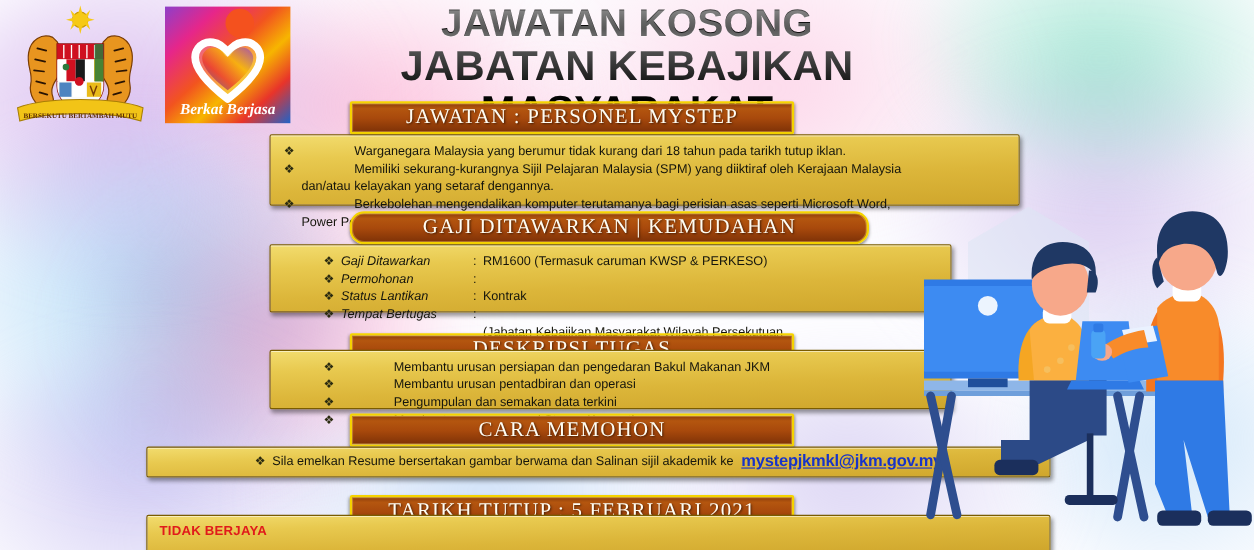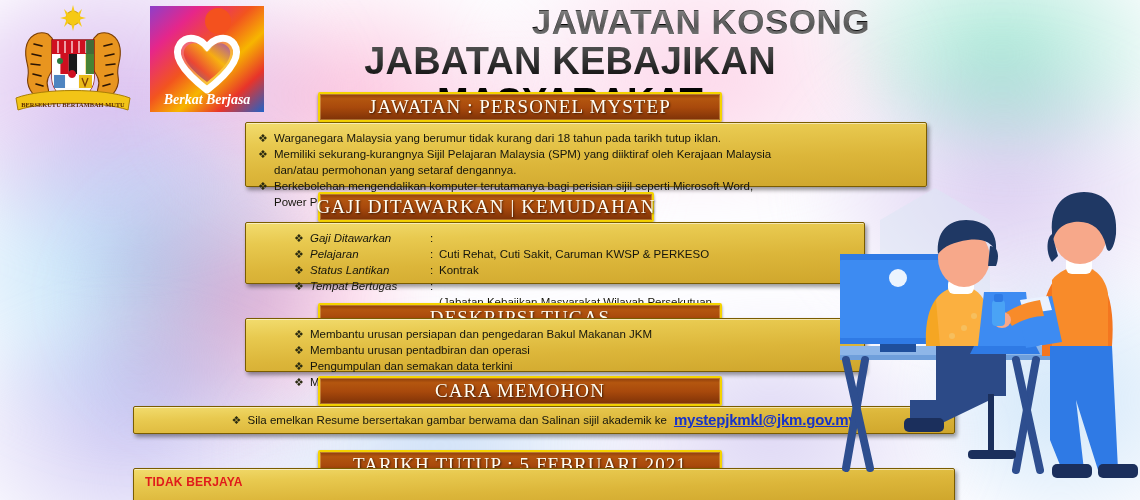--- a/index.html
+++ b/index.html
@@ -68,21 +68,20 @@
     font-family: "Liberation Sans", sans-serif;
     font-weight: bold;
     font-size: 35px;
     letter-spacing: .5px;
     line-height: 1.02;
     background: linear-gradient(180deg,#5a5a5a 0%,#161616 42%,#000 62%,#3c3c3c 100%);
     -webkit-background-clip: text;
     background-clip: text;
     color: transparent;
     text-shadow: 0 1px 0 rgba(255,255,255,.35);
-    text-align: right;
   }
   .title-sub {
     font-family: "Liberation Sans", sans-serif;
     font-weight: bold;
     font-size: 38px;
     letter-spacing: .2px;
     line-height: 1.08;
     margin-top: 1px;
     background: linear-gradient(180deg,#5a5a5a 0%,#161616 42%,#000 62%,#3c3c3c 100%);
     -webkit-background-clip: text;
@@ -131,21 +130,21 @@
 
   .li { display: flex; align-items: flex-start; line-height: 16px; }
   .bullet {
     width: 16px;
     flex: 0 0 16px;
     color: #2b2b10;
     font-size: 11px;
     line-height: 16px;
     text-align: left;
   }
-  .li-body { flex: 1 1 auto; }
+  .li-body { flex: 1 1 auto; margin-left: 48px; }
   .cont { padding-left: 16px; }
 
   
   .kv { display: flex; align-items: flex-start; line-height: 16px; }
   .kv-key { width: 120px; flex: 0 0 120px; font-style: italic; }
   .kv-sep { width: 9px; flex: 0 0 9px; }
   .kv-val { flex: 1 1 auto; }
   .kv-note { padding-left: 145px; }
 
   
@@ -295,45 +294,45 @@
 <div class="panel" style="left:245px; top:122px; width:682px; height:65px;">
   <div class="ptext">
     <div class="li">
       <span class="bullet">❖</span>
       <span class="li-body">Warganegara Malaysia yang berumur tidak kurang dari 18 tahun pada tarikh tutup iklan.</span>
     </div>
     <div class="li">
       <span class="bullet">❖</span>
       <span class="li-body">Memiliki sekurang-kurangnya Sijil Pelajaran Malaysia (SPM) yang diiktiraf oleh Kerajaan Malaysia</span>
     </div>
-    <div class="cont">dan/atau permohonan yang setaraf dengannya.</div>
-    <div class="li">
-      <span class="bullet">❖</span>
-      <span class="li-body">Berkebolehan mengendalikan komputer terutamanya bagi perisian sijil seperti Microsoft Word,</span>
+    <div class="cont">dan/atau kelayakan yang setaraf dengannya.</div>
+    <div class="li">
+      <span class="bullet">❖</span>
+      <span class="li-body">Berkebolehan mengendalikan komputer terutamanya bagi perisian asas seperti Microsoft Word,</span>
     </div>
     <div class="cont">Power Point dan Excell</div>
   </div>
 </div>
 
-<div class="banner" style="left:318px; top:192px; width:336px;">
+<div class="banner" style="left:318px; top:192px; width:472px;border-radius:13px;">
   <span class="banner-text">GAJI DITAWARKAN | KEMUDAHAN</span>
 </div>
 
 <div class="panel" style="left:245px; top:222px; width:620px; height:62px; padding-left:48px;">
   <div class="ptext">
     <div class="kv">
       <span class="bullet">❖</span>
       <span class="kv-key">Gaji Ditawarkan</span>
       <span class="kv-sep">:</span>
+      <span class="kv-val">RM1600 (Termasuk caruman KWSP &amp; PERKESO)</span>
     </div>
     <div class="kv">
       <span class="bullet">❖</span>
-      <span class="kv-key">Pelajaran</span>
+      <span class="kv-key">Permohonan</span>
       <span class="kv-sep">:</span>
-      <span class="kv-val">Cuti Rehat, Cuti Sakit, Caruman KWSP &amp; PERKESO</span>
     </div>
     <div class="kv">
       <span class="bullet">❖</span>
       <span class="kv-key">Status Lantikan</span>
       <span class="kv-sep">:</span>
       <span class="kv-val">Kontrak</span>
     </div>
     <div class="kv">
       <span class="bullet">❖</span>
       <span class="kv-key">Tempat Bertugas</span>

